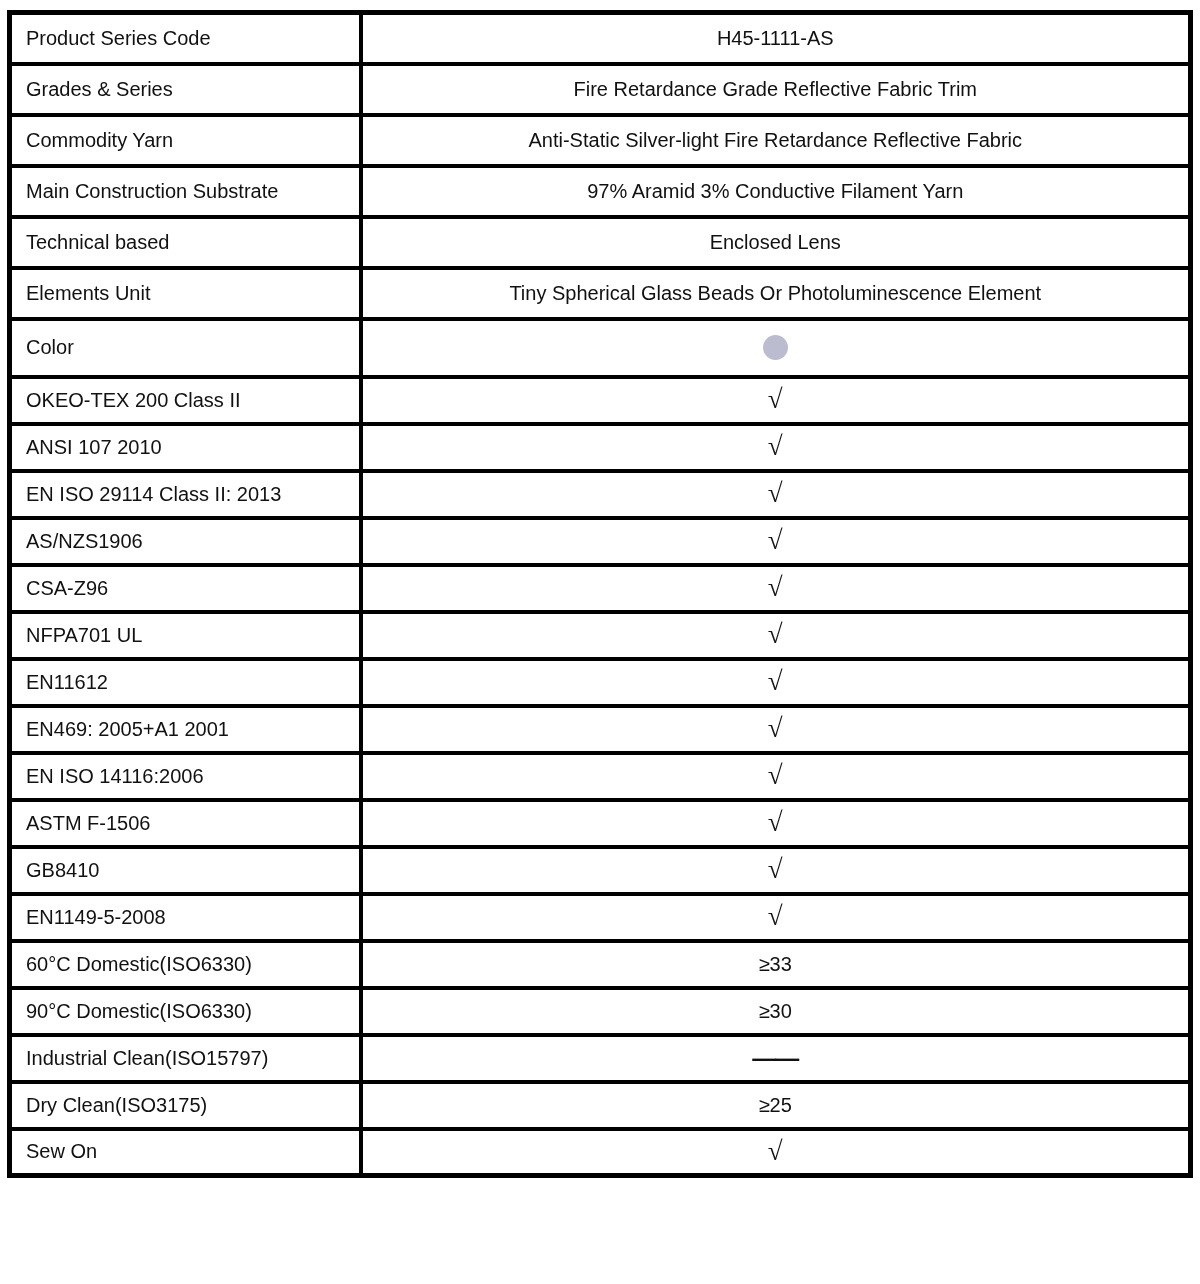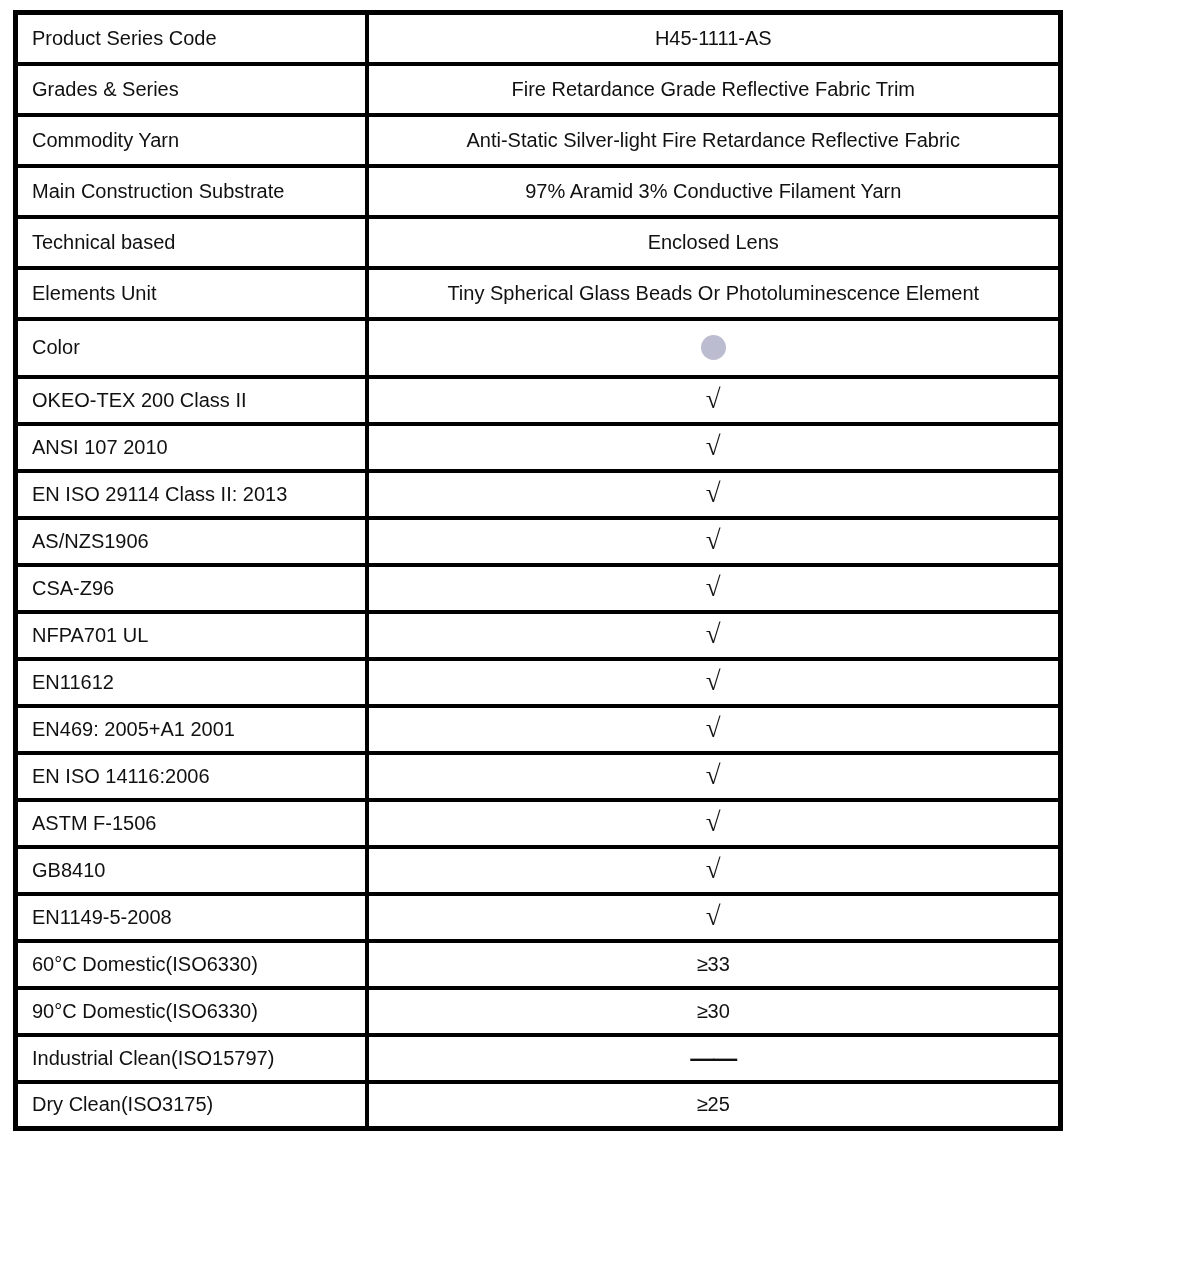--- a/index.html
+++ b/index.html
@@ -10,23 +10,23 @@
   }
   body {
     width: 1200px;
     height: 1284px;
     position: relative;
     overflow: hidden;
     font-family: "Liberation Sans", sans-serif;
   }
   table.spec-table {
     position: absolute;
-    left: 13px;
+    left: 7px;
     top: 10px;
-    width: 1050px;
+    width: 1186px;
     border-collapse: collapse;
     table-layout: fixed;
   }
   table.spec-table { border: 5px solid #000; }
   td {
     border: 4px solid #000;
     color: #111111;
     font-size: 20px;
     line-height: 1.15;
     vertical-align: middle;
@@ -156,14 +156,18 @@
       <td class="value-cell">≥30</td>
     </tr>
     <tr>
       <td class="label-cell">Industrial Clean(ISO15797)</td>
       <td class="value-cell val-dash">——</td>
     </tr>
     <tr>
       <td class="label-cell">Dry Clean(ISO3175)</td>
       <td class="value-cell">≥25</td>
     </tr>
+    <tr>
+      <td class="label-cell">Sew On</td>
+      <td class="value-cell val-check">√</td>
+    </tr>
   </tbody>
 </table>
 
 </body></html>

